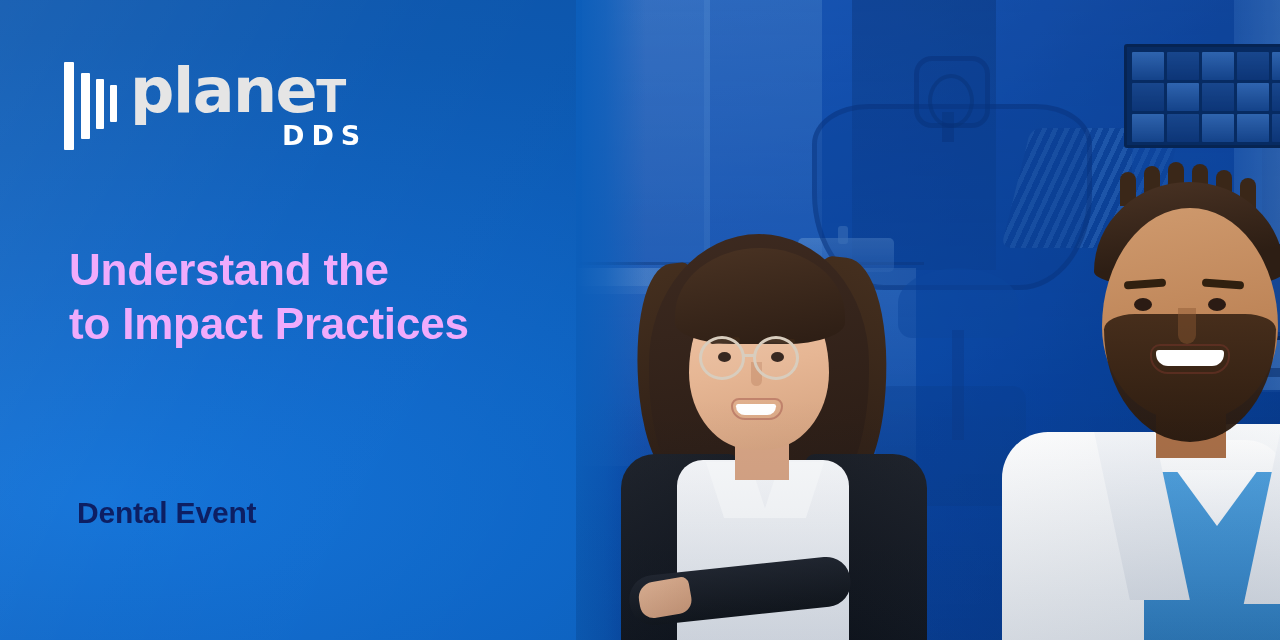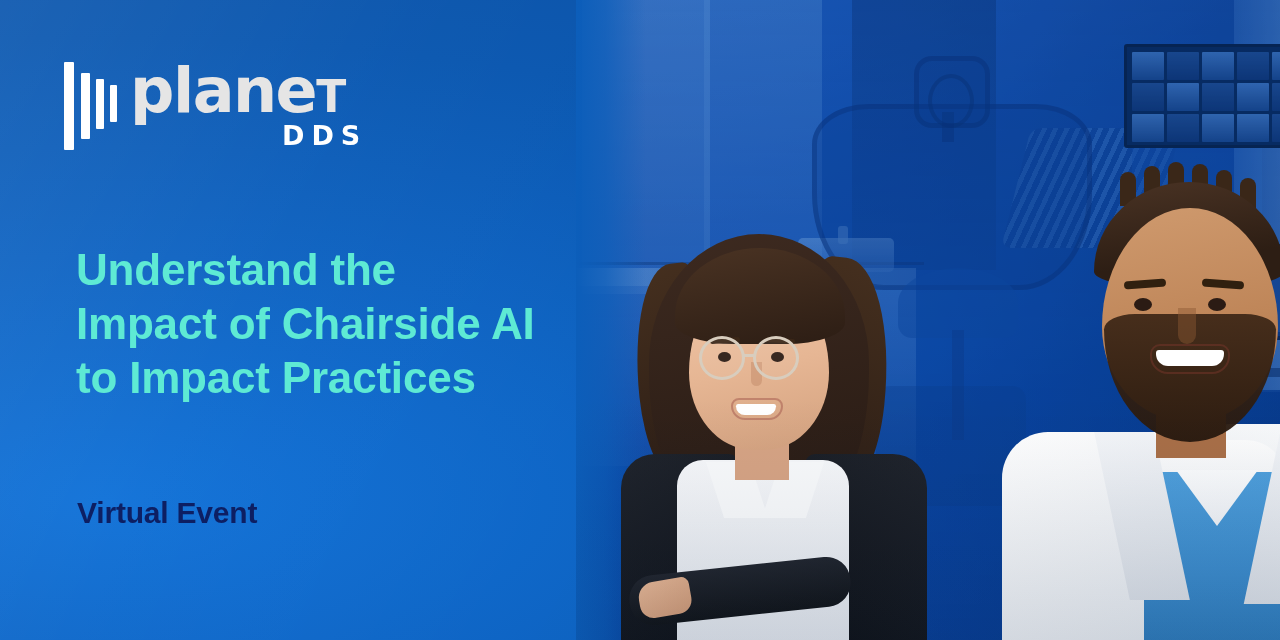--- a/index.html
+++ b/index.html
@@ -508,27 +508,27 @@
     font-size: 27px;
     font-weight: 700;
     color: #ffffff;
     letter-spacing: 7px;
     line-height: 1;
     font-family: "DejaVu Sans", sans-serif;
   }
 
   .headline {
     position: absolute;
-    left: 76px;
+    left: 69px;
     top: 243px;
     width: 520px;
     font-size: 44px;
     line-height: 54px;
     font-weight: 700;
-    color: #5eead4;
+    color: #f0abfc;
     letter-spacing: -0.2px;
   }
   .headline .hl-line { display: block; white-space: nowrap; }
 
   .eyebrow {
     position: absolute;
     left: 77px;
     top: 496px;
     font-size: 30px;
     font-weight: 700;
@@ -676,20 +676,19 @@
         <span class="bar b2"></span>
         <span class="bar b3"></span>
         <span class="bar b4"></span>
       </div>
       <div class="logo-word"><span>plane</span><span class="t-small">T</span></div>
       <div class="logo-sub">DDS</div>
     </div>
 
     <div class="headline">
       <span class="hl-line">Understand the</span>
-      <span class="hl-line">Impact of Chairside AI</span>
       <span class="hl-line">to Impact Practices</span>
     </div>
 
-    <div class="eyebrow">Virtual Event</div>
+    <div class="eyebrow">Dental Event</div>
 
   </div>
 </div>
 
 </body></html>

